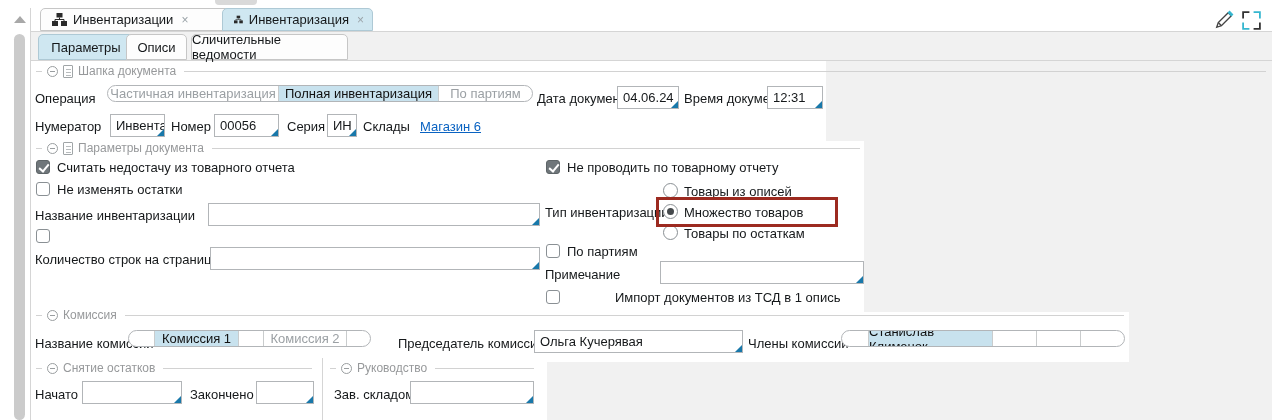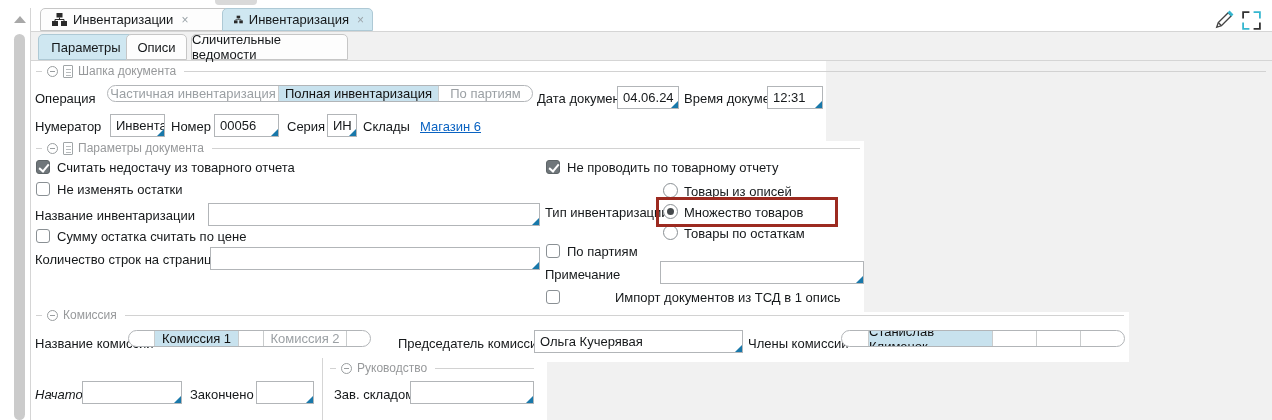--- a/index.html
+++ b/index.html
@@ -148,21 +148,20 @@
     <span>Параметры документа</span>
   </div>
 
   <span class="cb checked" style="left:36px;top:160px;"></span>
   <span class="lbl" style="left:57px;top:160px;">Считать недостачу из товарного отчета</span>
   <span class="cb" style="left:36px;top:182px;"></span>
   <span class="lbl" style="left:57px;top:182px;">Не изменять остатки</span>
   <span class="lbl" style="left:35px;top:208px;">Название инвентаризации</span>
   <div class="fld" style="left:208px;top:203px;width:332px;"></div>
   <span class="cb" style="left:36px;top:229px;"></span>
-  <span class="lbl" style="left:57px;top:229px;">Сумму остатка считать по цене</span>
   <span class="lbl" style="left:35px;top:252px;">Количество строк на страницу</span>
   <div class="fld" style="left:210px;top:247px;width:330px;"></div>
 
   <span class="cb checked" style="left:546px;top:160px;"></span>
   <span class="lbl" style="left:567px;top:160px;">Не проводить по товарному отчету</span>
 
   <span class="lbl" style="left:545px;top:205px;">Тип инвентаризации</span>
   <span class="rd" style="left:663px;top:183px;"></span>
   <span class="lbl" style="left:684px;top:184px;">Товары из описей</span>
   <span class="rd sel" style="left:663px;top:204px;"></span>
@@ -195,25 +194,29 @@
   <div class="fld" style="left:534px;top:330px;width:209px;">Ольга Кучерявая</div>
   <span class="lbl" style="left:748px;top:336px;">Члены комиссии</span>
   <div class="seg" style="left:841px;top:330px;">
     <div style="width:26px;"></div>
     <div class="on" style="width:124px;">Станислав Клименок</div>
     <div style="width:44px;"></div>
     <div style="width:44px;"></div>
     <div style="width:44px;"></div>
   </div>
 
+  <div class="grp" style="left:36px;top:361px;width:276px;">
+    <span class="minus-circle"></span>
+    <span>Снятие остатков</span>
+  </div>
   <div class="vline" style="left:322px;top:358px;height:62px;"></div>
   <div class="grp" style="left:330px;top:361px;width:204px;">
     <span class="minus-circle"></span>
     <span>Руководство</span>
   </div>
 
-  <span class="lbl" style="left:35px;top:387px;font-style:italic;">Начато</span>
+  <span class="lbl" style="left:35px;top:387px;">Начато</span>
   <div class="fld" style="left:82px;top:381px;width:100px;"></div>
   <span class="lbl" style="left:190px;top:387px;">Закончено</span>
   <div class="fld" style="left:256px;top:381px;width:58px;"></div>
   <span class="lbl" style="left:334px;top:387px;">Зав. складом</span>
   <div class="fld" style="left:410px;top:381px;width:124px;"></div>
 </div>
 
 </body></html>

